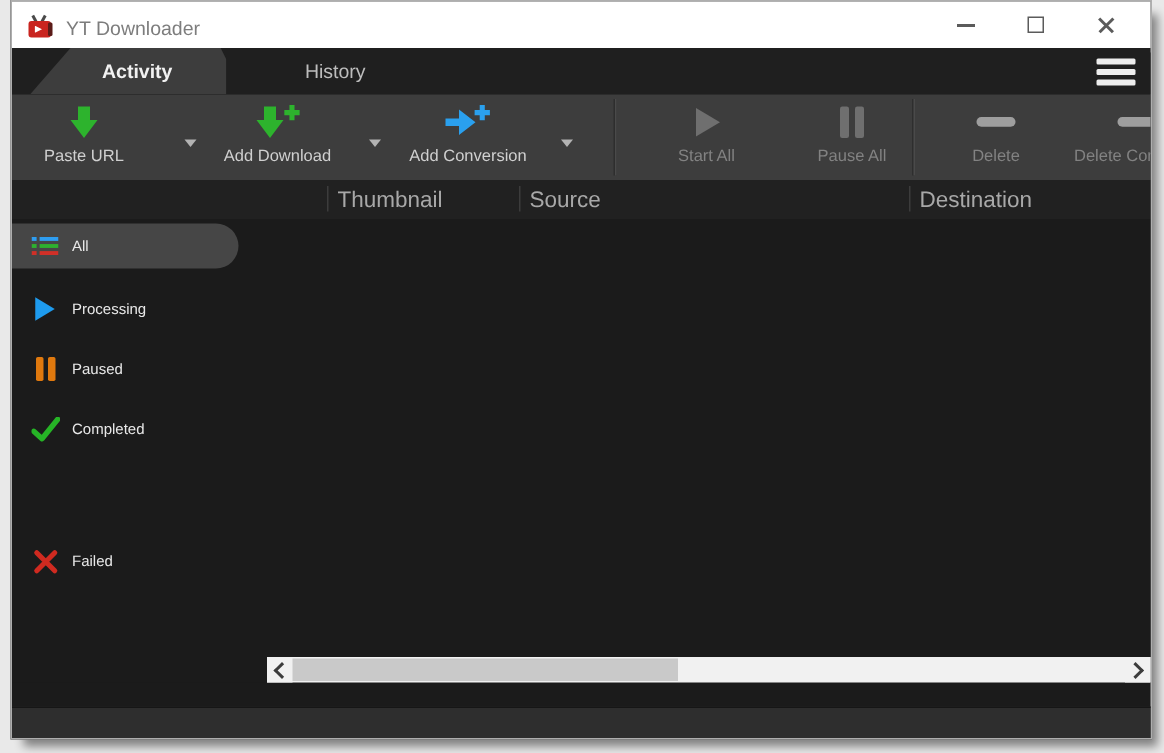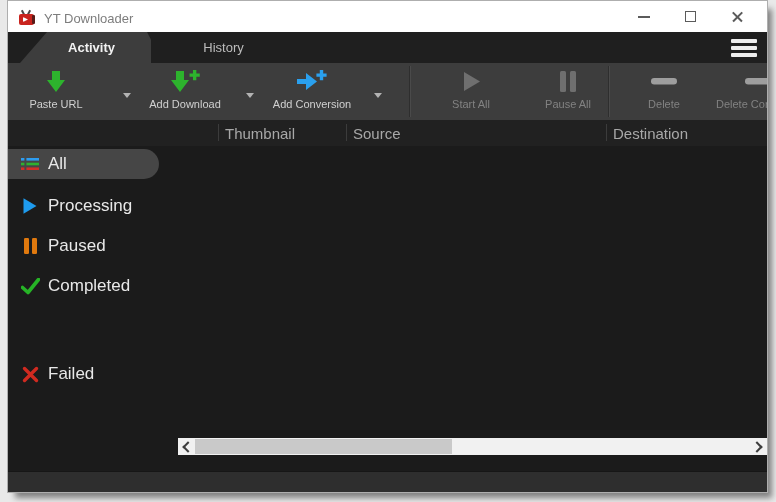--- a/index.html
+++ b/index.html
@@ -40,21 +40,21 @@
   .caret{position:absolute;top:30px;width:0;height:0;border-left:4.5px solid transparent;border-right:4.5px solid transparent;border-top:5px solid #b3b3b3;cursor:default;}
   .tsep{position:absolute;top:3px;bottom:3px;width:1px;background:#2e2e2e;border-right:1px solid #4a4a4a;}
   
   .headerrow{position:absolute;left:0;top:119px;right:0;height:26px;background:#212121;}
   .col-label{position:absolute;top:5px;font-size:15px;color:#a8a8a8;}
   .col-sep{position:absolute;top:4px;bottom:5px;width:1px;background:#3c3c3c;}
   
   .content{position:absolute;left:0;top:145px;right:0;bottom:37px;background:#1b1b1b;}
   .side-item{position:absolute;left:0;height:30px;display:flex;align-items:center;cursor:default;}
   .side-item .sic{width:20px;margin-left:12px;display:flex;align-items:center;justify-content:center;}
-  .side-item .slb{margin-left:8px;font-size:17px;color:#e8e8e8;}
+  .side-item .slb{margin-left:8px;font-size:10px;color:#e8e8e8;}
   .side-item.selected{width:151px;background:#464646;border-radius:0 15px 15px 0;}
   
   .hscroll{position:absolute;left:170px;right:0;bottom:0;height:17px;background:#f1f1f1;}
   .sbtn{position:absolute;top:0;bottom:0;width:17px;background:#f1f1f1;display:flex;align-items:center;justify-content:center;cursor:default;}
   .sbtn.left{left:0;} .sbtn.right{right:0;}
   .chev{width:6px;height:6px;border-left:2px solid #3c3c3c;border-bottom:2px solid #3c3c3c;}
   .chev.l{transform:rotate(45deg);margin-left:3px;} .chev.r{transform:rotate(-135deg);margin-right:3px;}
   .sthumb{position:absolute;left:17px;top:1px;bottom:1px;width:257px;background:#c9c9c9;cursor:default;}
   
   .bottomstrip{position:absolute;left:0;right:0;bottom:0;height:20px;background:#2e2e2e;border-top:1px solid #161616;}

